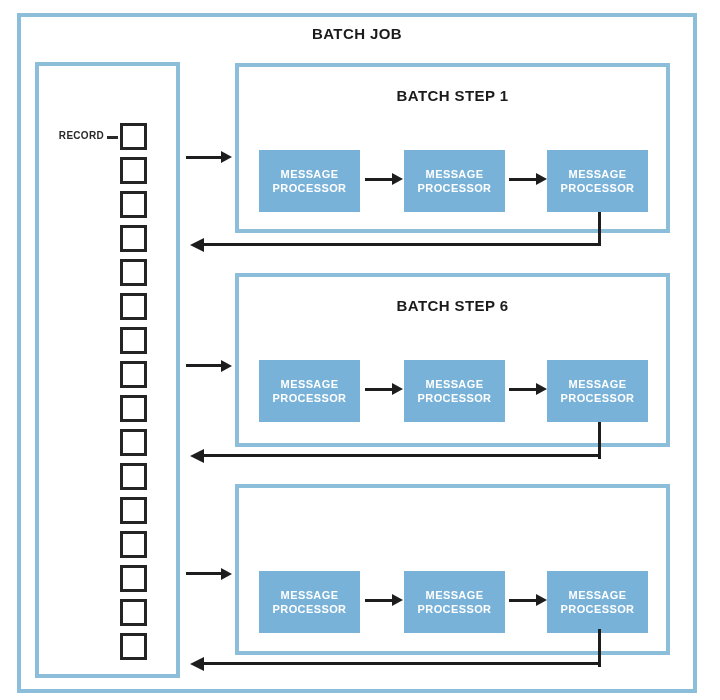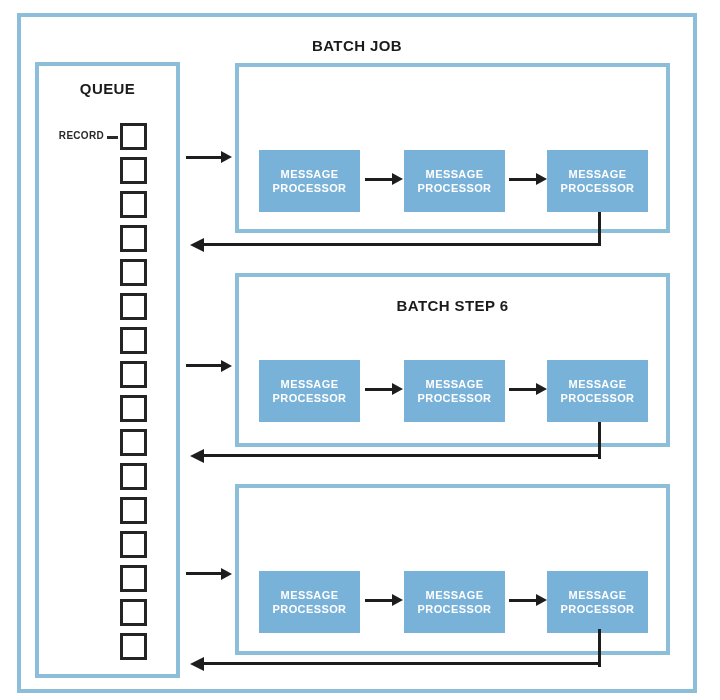--- a/index.html
+++ b/index.html
@@ -51,24 +51,23 @@
     border-top:7px solid transparent;border-bottom:7px solid transparent;
     border-right:14px solid #1d1d1d;
   }
 </style>
 </head>
 <body>
 
 <div class="canvas">
 
   <div class="blue-box" style="left:17px;top:13px;width:680px;height:680px;"></div>
-  <div class="diagram-title" style="left:17px;top:25px;width:680px;margin-top:12px;">BATCH JOB</div>
+  <div class="diagram-title" style="left:17px;top:25px;width:680px;">BATCH JOB</div>
 
   <div class="blue-box" style="left:35px;top:62px;width:145px;height:616px;"></div>
-  <div class="diagram-title" style="left:35px;top:80px;width:145px;">QUEUE</div>
   <div class="record-label">RECORD</div>
   <div class="record-dash"></div>
   <div class="records">
       <div class="record-square"></div>
       <div class="record-square"></div>
       <div class="record-square"></div>
       <div class="record-square"></div>
       <div class="record-square"></div>
       <div class="record-square"></div>
       <div class="record-square"></div>
@@ -77,20 +76,21 @@
       <div class="record-square"></div>
       <div class="record-square"></div>
       <div class="record-square"></div>
       <div class="record-square"></div>
       <div class="record-square"></div>
       <div class="record-square"></div>
       <div class="record-square"></div>
     </div>
 
   <div class="blue-box" style="left:235px;top:63px;width:435px;height:170px;">
+    <div class="step-title">BATCH STEP 1</div>
     <div class="mp-box" style="left:20px;top:83px;">MESSAGE PROCESSOR</div>
     <div class="mp-box" style="left:165px;top:83px;">MESSAGE PROCESSOR</div>
     <div class="mp-box" style="left:308px;top:83px;">MESSAGE PROCESSOR</div>
     <div class="h-line" style="left:126px;top:111px;width:27px;"></div>
     <div class="head-right" style="left:153px;top:106px;"></div>
     <div class="h-line" style="left:270px;top:111px;width:27px;"></div>
     <div class="head-right" style="left:297px;top:106px;"></div>
   </div>
 
   <div class="blue-box" style="left:235px;top:273px;width:435px;height:174px;">

